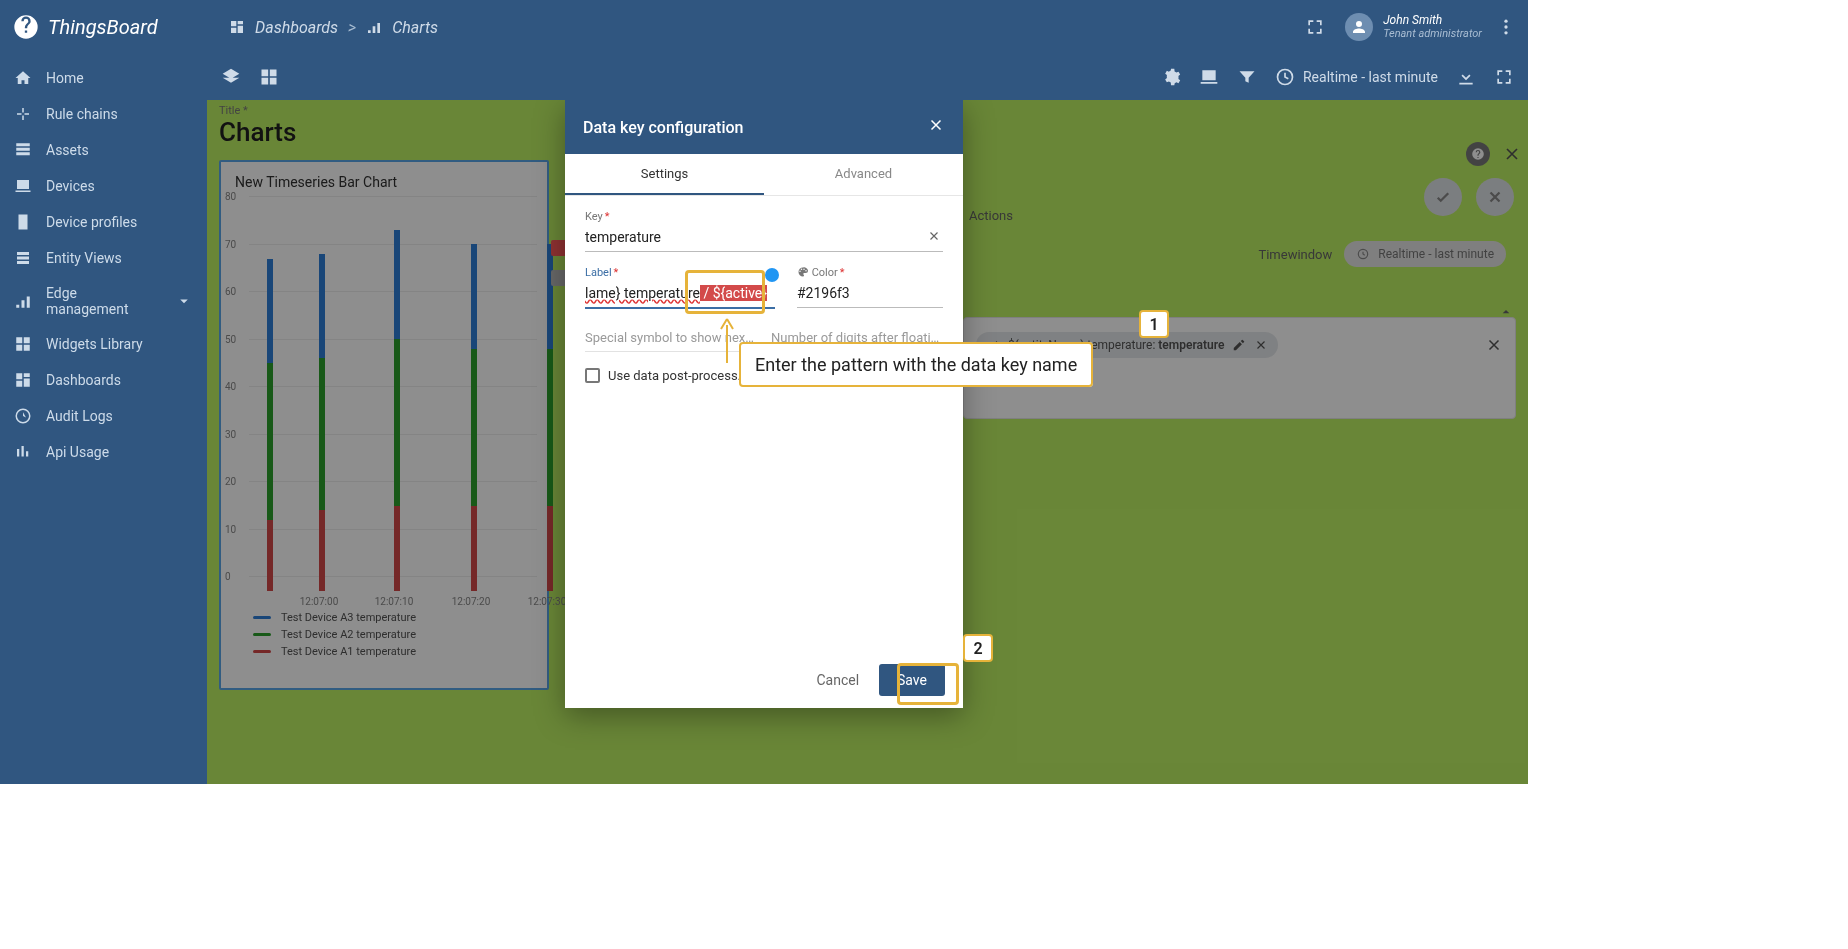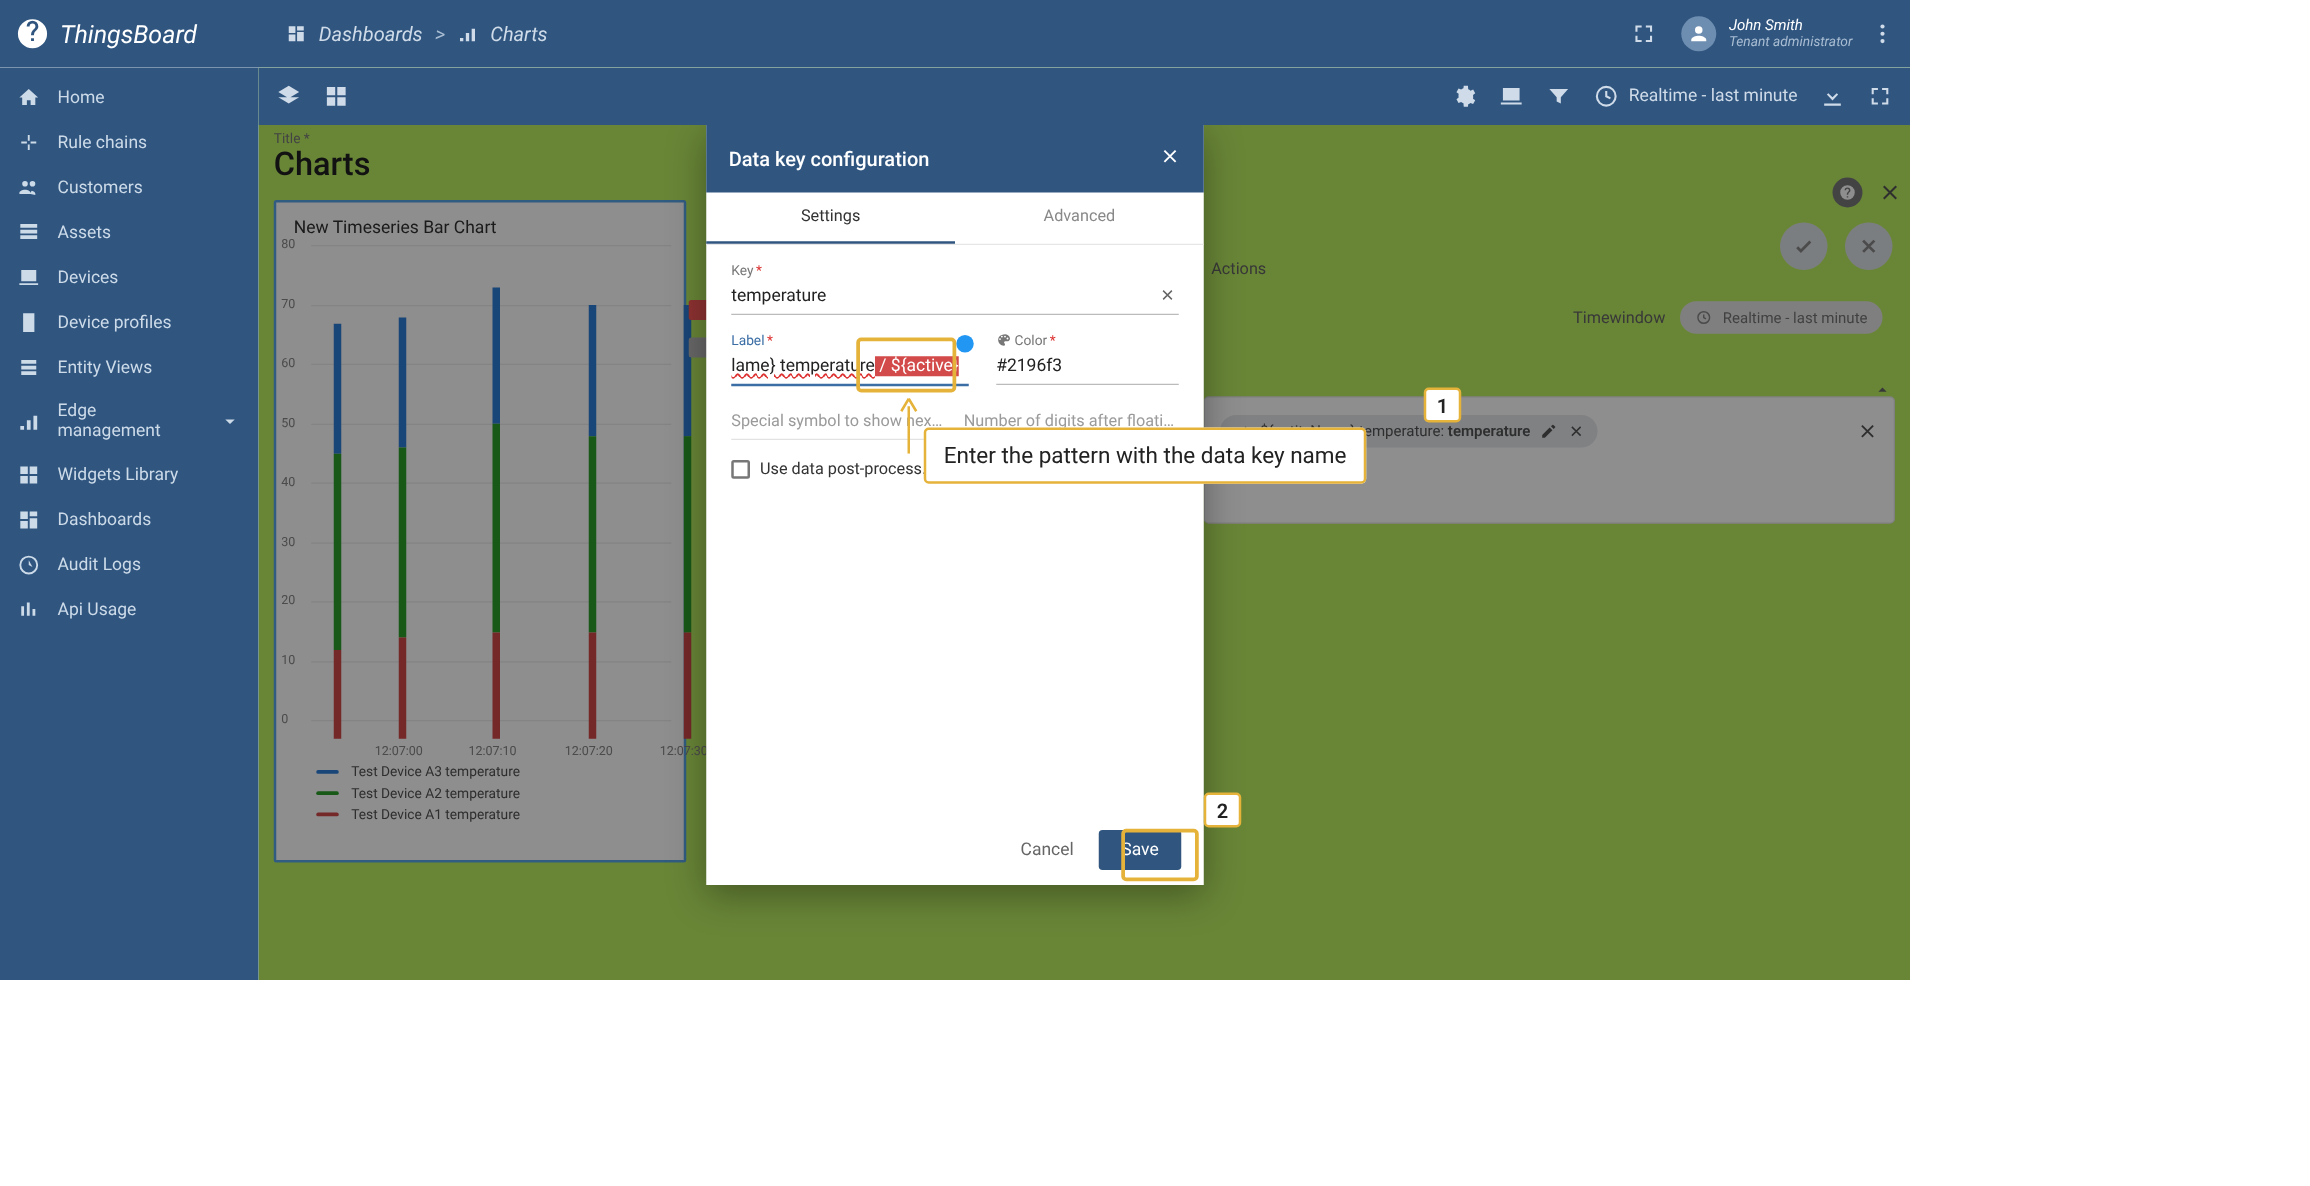--- a/index.html
+++ b/index.html
@@ -185,26 +185,20 @@
         <span>Home</span>
       </div>
     <div class="item">
         <svg viewBox="0 0 24 24">
           <path d="M4 11h6v2H4zM14 11h6v2h-6zM11 4h2v6h-2zM11 14h2v6h-2z"></path>
         </svg>
         <span>Rule chains</span>
       </div>
     <div class="item">
         <svg viewBox="0 0 24 24">
-          <path d="M8 11a3 3 0 1 0-3-3 3 3 0 0 0 3 3zm8 0a3 3 0 1 0-3-3 3 3 0 0 0 3 3zM2 19v-1c0-2 3-3.5 6-3.5s6 1.5 6 3.5v1zm12 0v-1c0-1 .5-1.9 1.3-2.6 1 .3 1.7.7 2.4 1.2.9.7 1.3 1.4 1.3 2.4v1z"></path>
-        </svg>
-        <span>Customers</span>
-      </div>
-    <div class="item">
-        <svg viewBox="0 0 24 24">
           <path d="M3 3h18v4H3zM3 9h18v4H3zM3 15h18v4H3z"></path>
         </svg>
         <span>Assets</span>
       </div>
     <div class="item">
         <svg viewBox="0 0 24 24">
           <path d="M4 4h16v12H4zM2 18h20v2H2z"></path>
         </svg>
         <span>Devices</span>
       </div>

